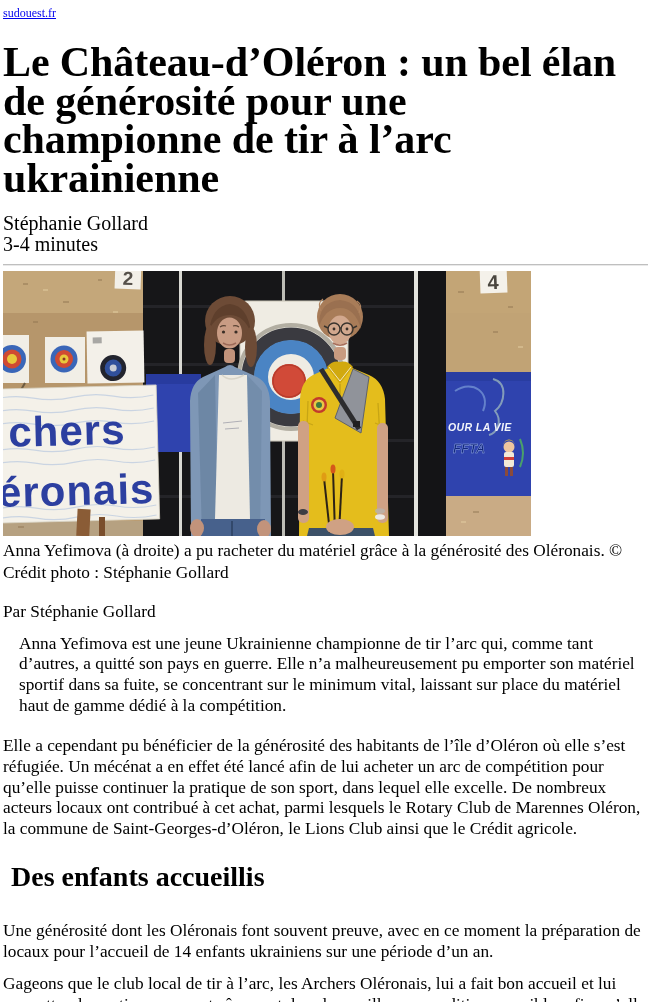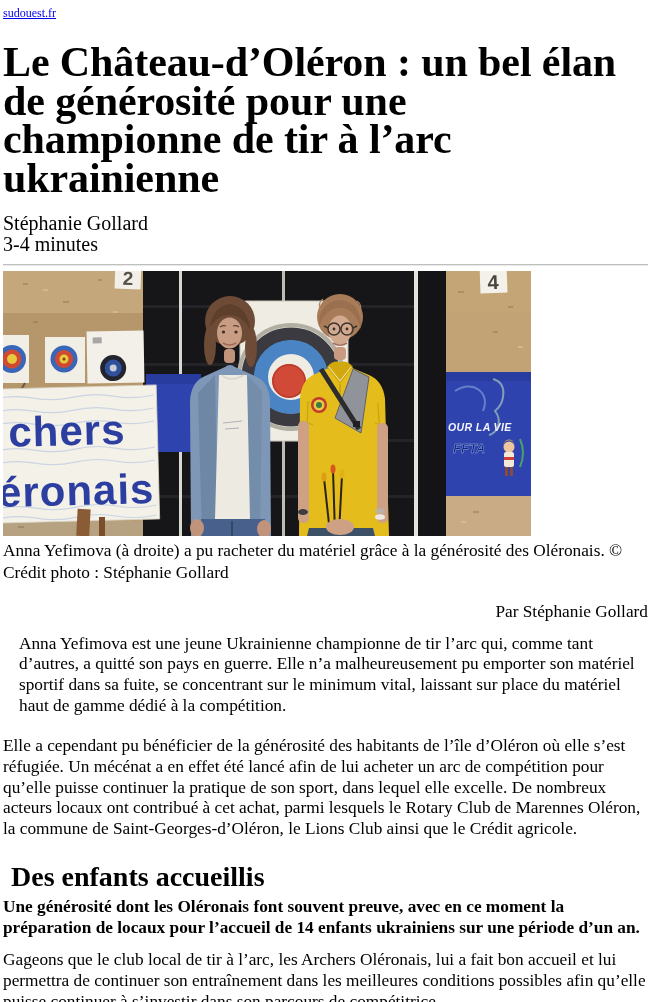--- a/index.html
+++ b/index.html
@@ -31,29 +31,29 @@
     border-bottom:1px solid #e9e9e9;
   }
 
   figure.photo-fig { margin:5px 0 0 0; padding:0; }
   figure.photo-fig svg { display:block; }
   figcaption.photo-caption {
     font-size:17.3px; line-height:21.5px;
     margin-top:4px; max-width:648px;
   }
 
-  .pub-block { margin-top:19px;text-align:right; }
+  .pub-block { margin-top:19px; }
   .pub-line { font-size:17.3px; line-height:19.5px; }
 
   p.body-p {
     font-size:17.3px; line-height:20.7px;
     margin:20px 0 0 0; max-width:648px;
   }
   p.body-p.first { margin-top:12px;margin-left:16px; }
-  p.body-p.after-h2 { margin-top:4px;font-weight:bold; }
+  p.body-p.after-h2 { margin-top:28px; }
   p.body-p.last { margin-top:12px; }
 
   h2.section-h {
     font-size:28px; line-height:33px; font-weight:700;
     margin:20px 0 0 8px;
   }
 </style>
 </head>
 <body>
 

